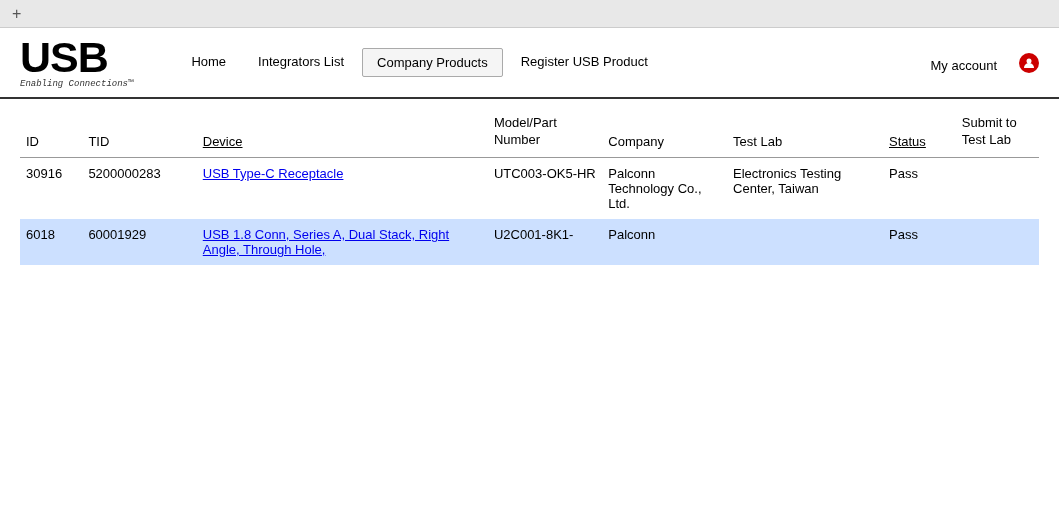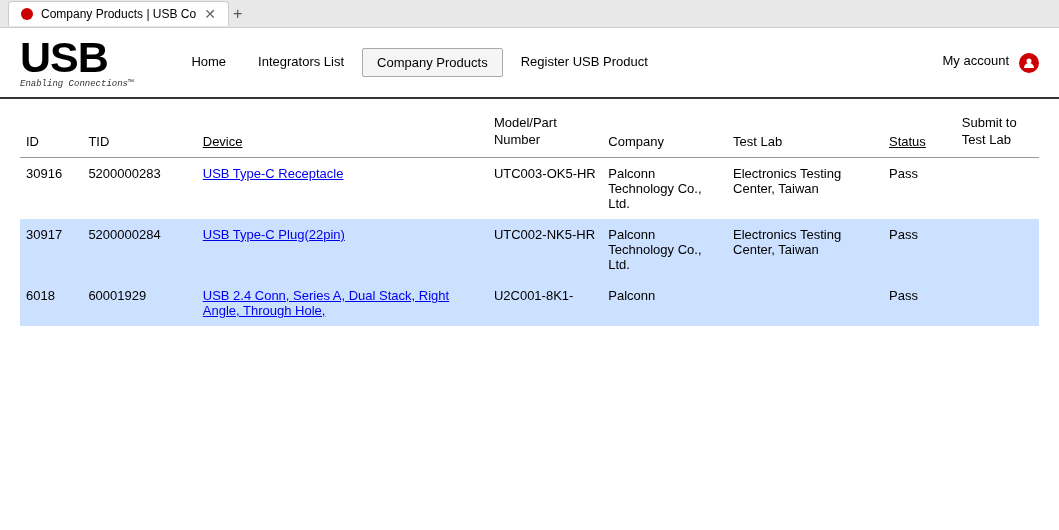--- a/index.html
+++ b/index.html
@@ -86,22 +86,22 @@
       cursor: pointer;
     }
     .nav-item.active {
       border: 1px solid #aaa;
       border-radius: 2px;
       background: #f5f5f5;
     }
     .nav-right {
       margin-left: auto;
       display: flex;
-      align-items: flex-start;
-      gap: 10px;
+      align-items: flex-end;
+      gap: 22px;
     }
     .my-account-link {
       font-size: 13px;
       color: #000;
       cursor: pointer;
     }
     .red-icon {
       width: 20px;
       height: 20px;
       background: #c00;
@@ -159,25 +159,20 @@
     .col-submit { width: 80px; }
 
     .th-multi {
       line-height: 1.3;
     }
   </style>
 </head>
 <body>
 
 <div class="browser-bar">
-  <div class="tab">
-    <div class="tab-favicon"></div>
-    <span>Company Products | USB Co</span>
-    <span class="tab-close">✕</span>
-  </div>
   <button class="new-tab-btn">+</button>
 </div>
 
 <div class="site-header">
   <div class="logo-area">
     <span class="logo-usb">USB</span>
     <span class="logo-tagline">Enabling Connections™</span>
   </div>
   <nav>
     <span class="nav-item">Home</span>
@@ -215,33 +210,23 @@
           <td>30916</td>
           <td>5200000283</td>
           <td><a class="device-link">USB Type-C Receptacle</a></td>
           <td>UTC003-OK5-HR</td>
           <td>Palconn Technology Co., Ltd.</td>
           <td>Electronics Testing Center, Taiwan</td>
           <td>Pass</td>
           <td></td>
         </tr>
         <tr class="striped">
-          <td>30917</td>
-          <td>5200000284</td>
-          <td><a class="device-link">USB Type-C Plug(22pin)</a></td>
-          <td>UTC002-NK5-HR</td>
-          <td>Palconn Technology Co., Ltd.</td>
-          <td>Electronics Testing Center, Taiwan</td>
-          <td>Pass</td>
-          <td></td>
-        </tr>
-        <tr class="striped">
           <td>6018</td>
           <td>60001929</td>
-          <td><a class="device-link">USB 2.4 Conn, Series A, Dual Stack, Right Angle, Through Hole,</a></td>
+          <td><a class="device-link">USB 1.8 Conn, Series A, Dual Stack, Right Angle, Through Hole,</a></td>
           <td>U2C001-8K1-</td>
           <td>Palconn</td>
           <td></td>
           <td>Pass</td>
           <td></td>
         </tr>
       </tbody>
   </table>
 </div>
 

